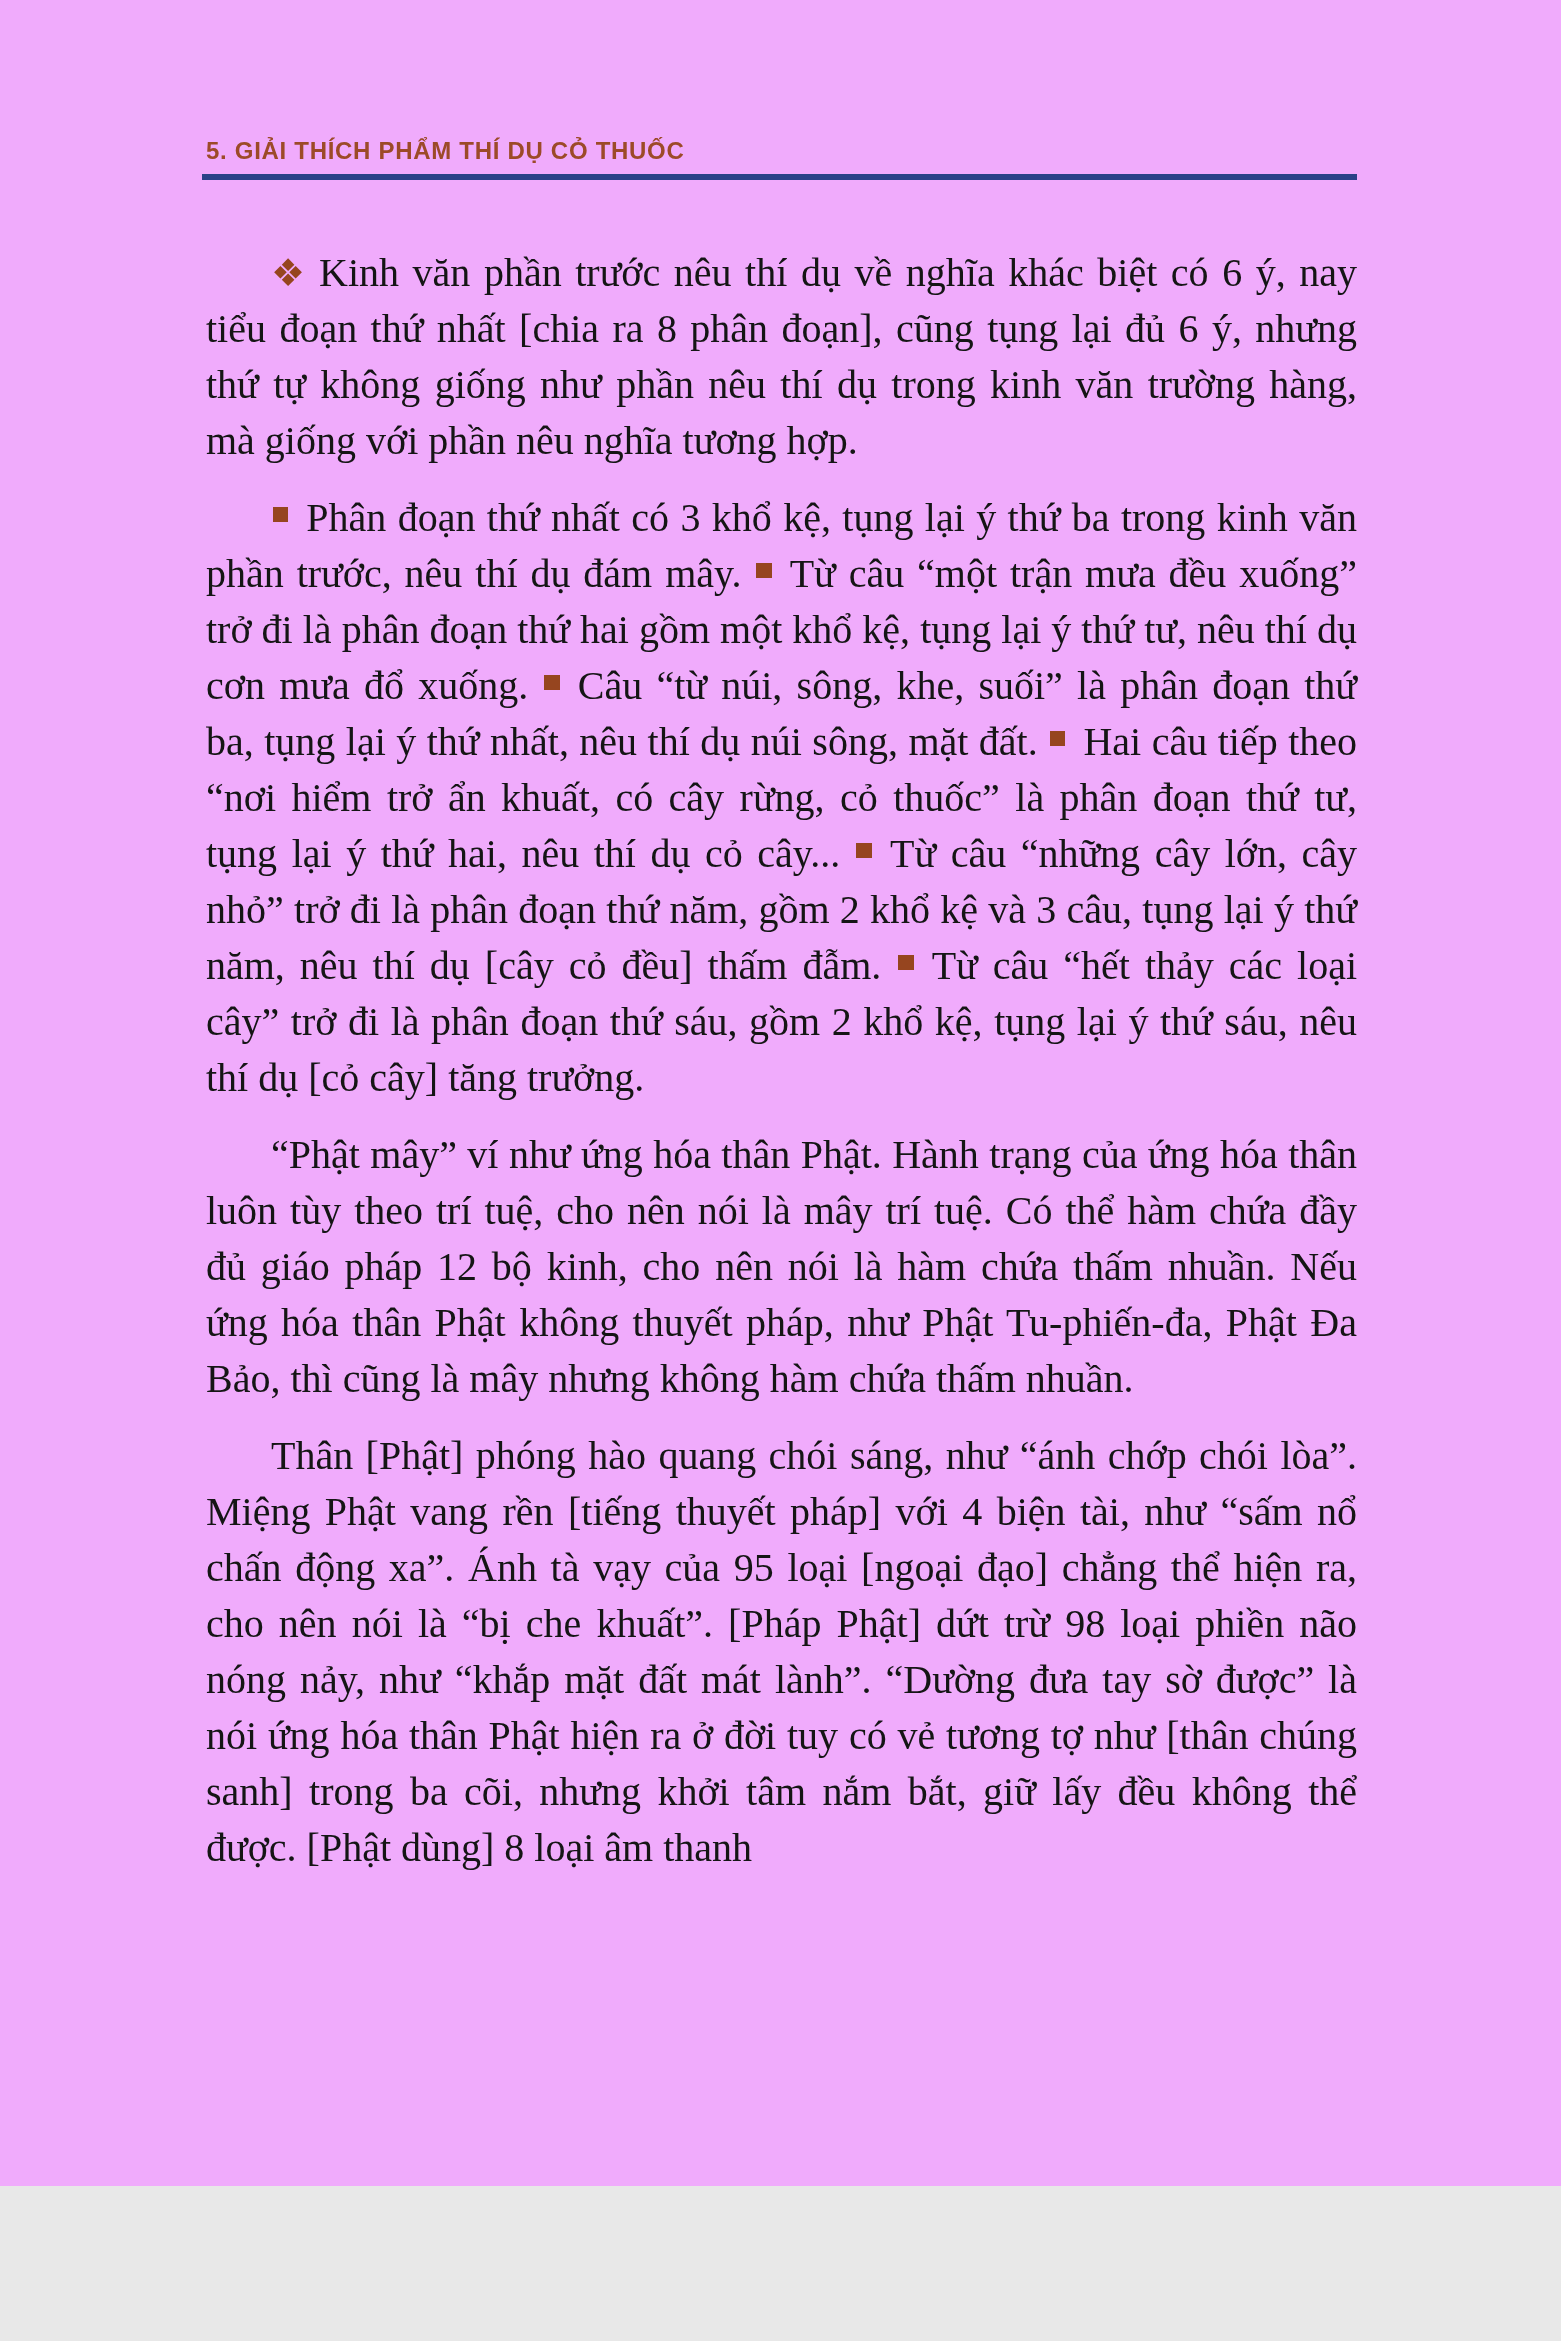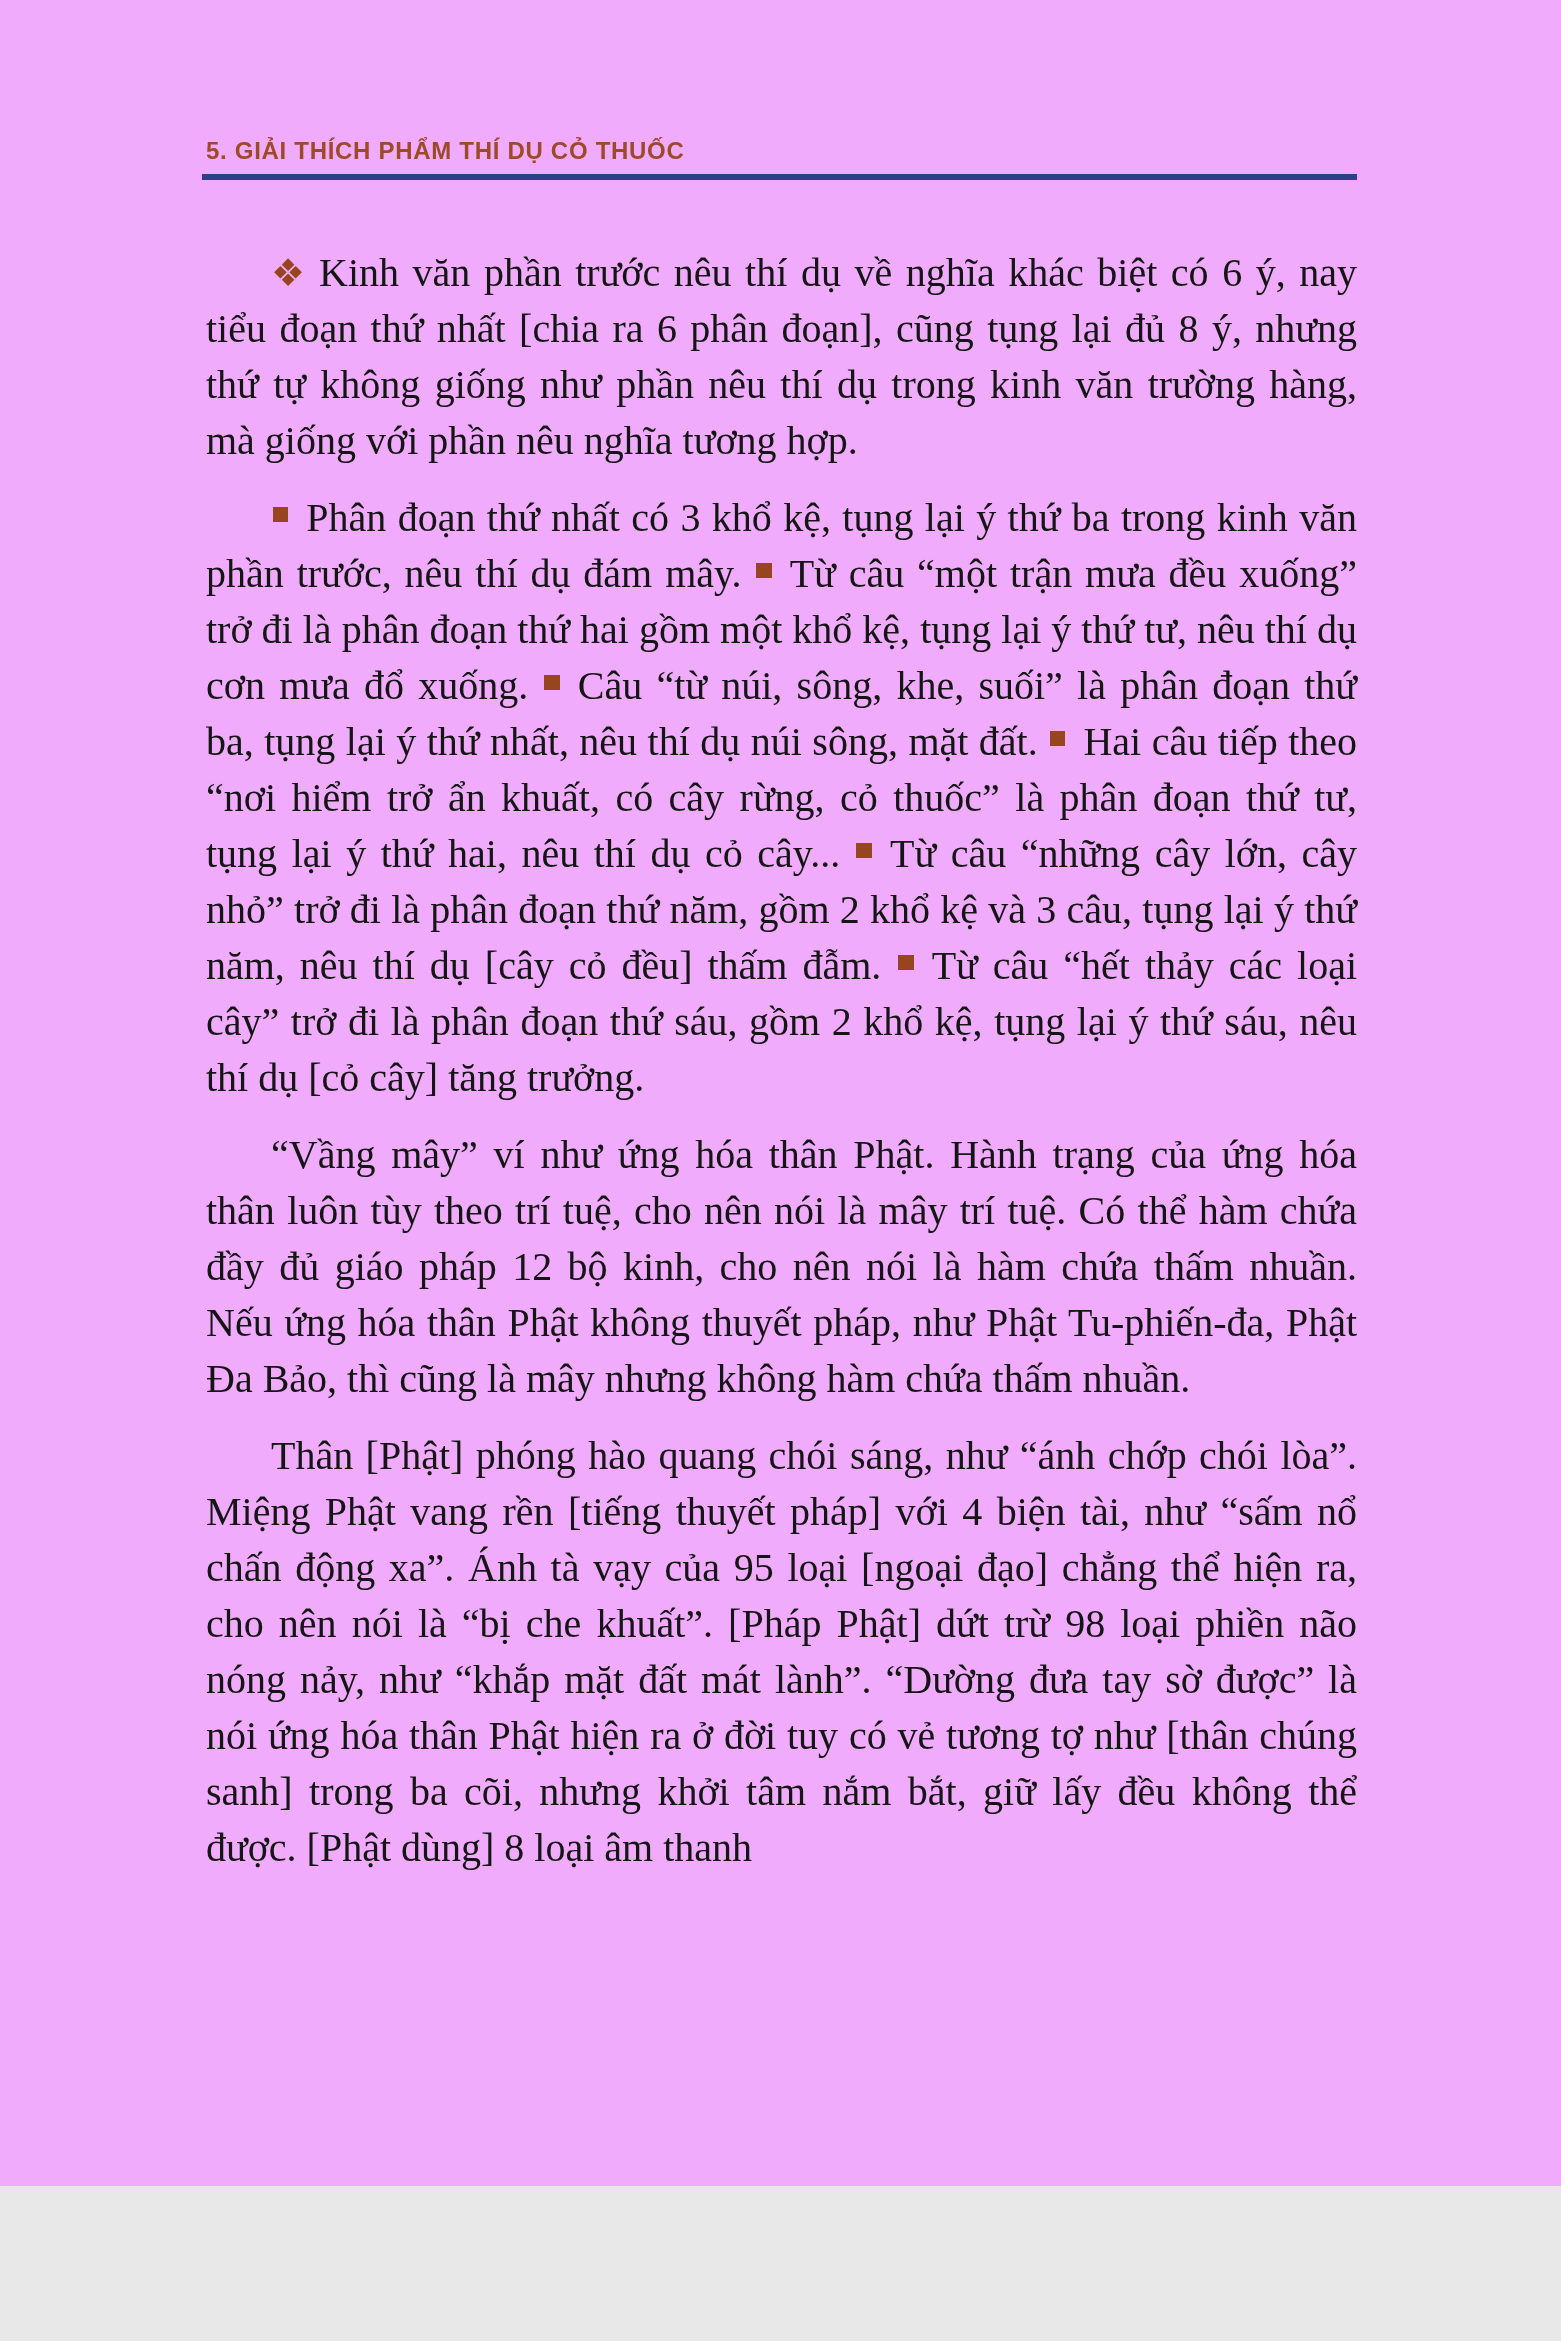--- a/index.html
+++ b/index.html
@@ -75,19 +75,19 @@
     vertical-align: 0.22em;
   }
 </style>
 </head>
 <body>
 
 <div class="page">
   <div class="header-title">5. GIẢI THÍCH PHẨM THÍ DỤ CỎ THUỐC</div>
   <div class="header-rule"></div>
   <div class="body-text">
-      <p><span class="ornament">❖</span><span class="run-normal">Kinh văn phần trước nêu thí dụ về nghĩa khác biệt có 6 ý, nay tiểu đoạn thứ nhất [chia ra 6 phân đoạn], cũng tụng lại đủ 8 ý, nhưng thứ tự không giống như phần nêu thí dụ trong kinh văn trường hàng, mà giống với phần nêu nghĩa tương hợp.</span></p>
+      <p><span class="ornament">❖</span><span class="run-normal">Kinh văn phần trước nêu thí dụ về nghĩa khác biệt có 6 ý, nay tiểu đoạn thứ nhất [chia ra 8 phân đoạn], cũng tụng lại đủ 6 ý, nhưng thứ tự không giống như phần nêu thí dụ trong kinh văn trường hàng, mà giống với phần nêu nghĩa tương hợp.</span></p>
       <p><span class="bullet"></span><span class="run-normal">Phân đoạn thứ nhất có 3 khổ kệ, tụng lại ý thứ ba trong kinh văn phần trước, nêu thí dụ đám mây. </span><span class="bullet"></span><span class="run-normal">Từ câu </span><span class="run-italic">“một trận mưa đều xuống”</span><span class="run-normal"> trở đi là phân đoạn thứ hai gồm một khổ kệ, tụng lại ý thứ tư, nêu thí dụ cơn mưa đổ xuống. </span><span class="bullet"></span><span class="run-normal">Câu </span><span class="run-italic">“từ núi, sông, khe, suối”</span><span class="run-normal"> là phân đoạn thứ ba, tụng lại ý thứ nhất, nêu thí dụ núi sông, mặt đất. </span><span class="bullet"></span><span class="run-normal">Hai câu tiếp theo </span><span class="run-italic">“nơi hiểm trở ẩn khuất, có cây rừng, cỏ thuốc”</span><span class="run-normal"> là phân đoạn thứ tư, tụng lại ý thứ hai, nêu thí dụ cỏ cây... </span><span class="bullet"></span><span class="run-normal">Từ câu </span><span class="run-italic">“những cây lớn, cây nhỏ”</span><span class="run-normal"> trở đi là phân đoạn thứ năm, gồm 2 khổ kệ và 3 câu, tụng lại ý thứ năm, nêu thí dụ [cây cỏ đều] thấm đẫm. </span><span class="bullet"></span><span class="run-normal">Từ câu </span><span class="run-italic">“hết thảy các loại cây”</span><span class="run-normal"> trở đi là phân đoạn thứ sáu, gồm 2 khổ kệ, tụng lại ý thứ sáu, nêu thí dụ [cỏ cây] tăng trưởng.</span></p>
-      <p><span class="run-italic">“Vầng mây”</span><span class="run-normal"> ví như ứng hóa thân Phật. Hành trạng của ứng hóa thân luôn tùy theo trí tuệ, cho nên nói là mây trí tuệ. Có thể hàm chứa đầy đủ giáo pháp 12 bộ kinh, cho nên nói là hàm chứa thấm nhuần. Nếu ứng hóa thân Phật không thuyết pháp, như Phật Tu-phiến-đa, Phật Đa Bảo, thì cũng là mây nhưng không hàm chứa thấm nhuần.</span></p>
+      <p><span class="run-italic">“Phật mây”</span><span class="run-normal"> ví như ứng hóa thân Phật. Hành trạng của ứng hóa thân luôn tùy theo trí tuệ, cho nên nói là mây trí tuệ. Có thể hàm chứa đầy đủ giáo pháp 12 bộ kinh, cho nên nói là hàm chứa thấm nhuần. Nếu ứng hóa thân Phật không thuyết pháp, như Phật Tu-phiến-đa, Phật Đa Bảo, thì cũng là mây nhưng không hàm chứa thấm nhuần.</span></p>
       <p><span class="run-normal">Thân [Phật] phóng hào quang chói sáng, như </span><span class="run-italic">“ánh chớp chói lòa”</span><span class="run-normal">. Miệng Phật vang rền [tiếng thuyết pháp] với 4 biện tài, như </span><span class="run-italic">“sấm nổ chấn động xa”</span><span class="run-normal">. Ánh tà vạy của 95 loại [ngoại đạo] chẳng thể hiện ra, cho nên nói là </span><span class="run-italic">“bị che khuất”</span><span class="run-normal">. [Pháp Phật] dứt trừ 98 loại phiền não nóng nảy, như </span><span class="run-italic">“khắp mặt đất mát lành”</span><span class="run-normal">. </span><span class="run-italic">“Dường đưa tay sờ được”</span><span class="run-normal"> là nói ứng hóa thân Phật hiện ra ở đời tuy có vẻ tương tợ như [thân chúng sanh] trong ba cõi, nhưng khởi tâm nắm bắt, giữ lấy đều không thể được. [Phật dùng] 8 loại âm thanh</span></p>
     </div>
 </div>
 
 
 </body></html>

